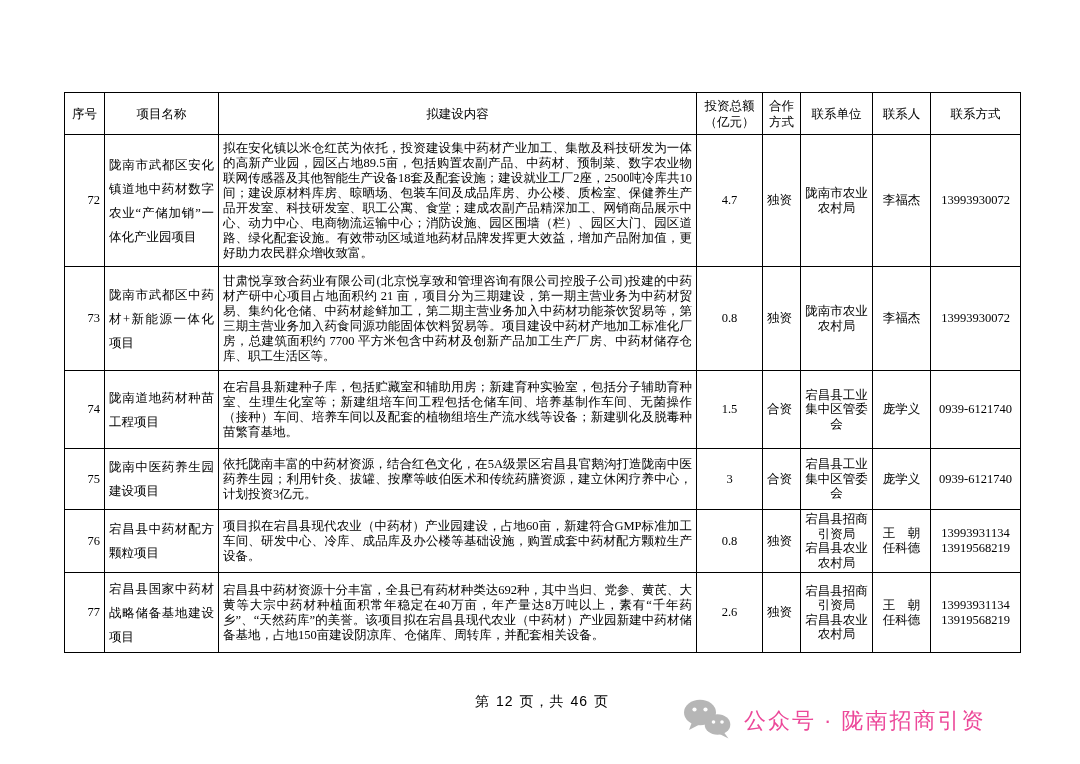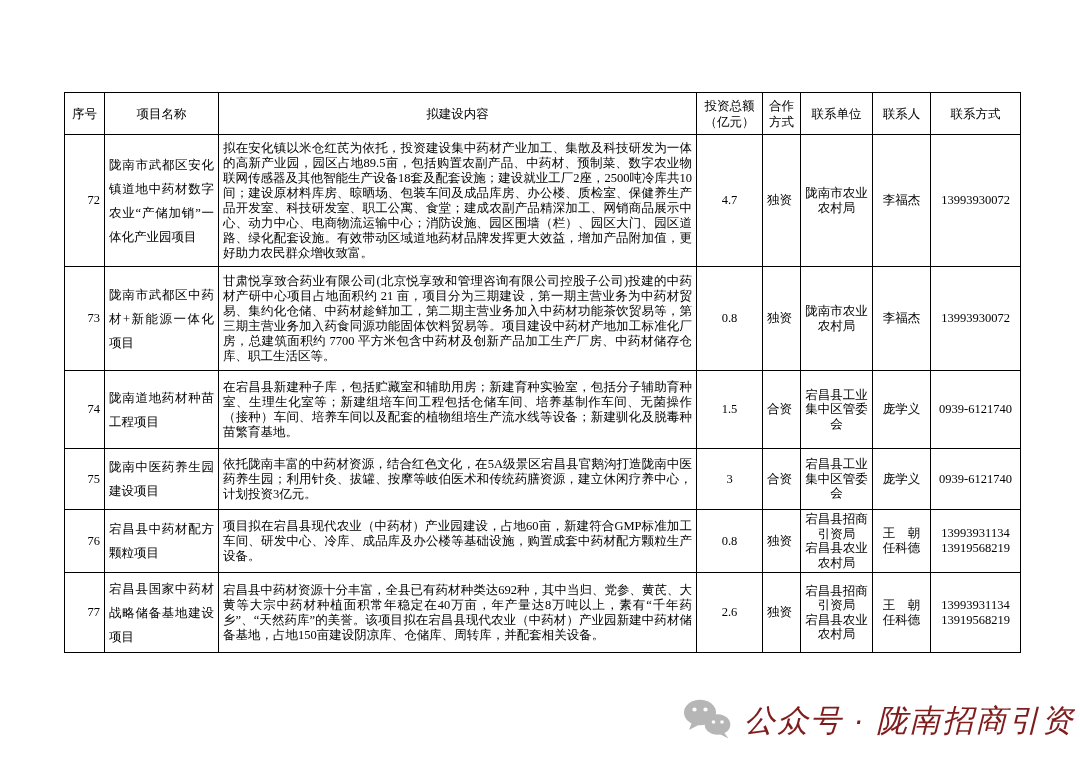--- a/index.html
+++ b/index.html
@@ -85,25 +85,24 @@
   .page-number .zh{margin:0 2px;}
   .watermark{
     position:absolute;
     left:683px;top:698px;
     display:flex;
     align-items:center;
     gap:13px;
   }
   .watermark .wm-text{
     font-family:"Liberation Sans","DejaVu Sans",sans-serif;
-    font-size:31px;
-    color:#7f1d1d;
+    font-size:22px;
+    color:#ec4899;
     letter-spacing:2px;
     white-space:nowrap;
-    font-style:italic;
   }
 </style>
 </head>
 <body>
 
 <div class="page">
 
   <table class="proj">
     <colgroup>
       <col style="width:40px">
@@ -198,20 +197,23 @@
       <td class="c-unit">宕昌县招商引资局
 宕昌县农业农村局</td>
       <td class="c-person">王　朝
 任科德</td>
       <td class="c-phone">13993931134
 13919568219</td>
     </tr>
   </tbody>
     </table>
 
+  <div class="page-number">
+    <span class="zh">第</span><span class="num">12</span><span class="zh">页，共</span><span class="num">46</span><span class="zh">页</span>
+  </div>
 
   <div class="watermark">
     <span>
       <svg width="48" height="42" viewBox="0 0 48 42">
         <g fill="#b6b6b6">
           <ellipse cx="17" cy="14.5" rx="16" ry="12.8"></ellipse>
           <polygon points="9,24 6,32 17,26.3"></polygon>
           <ellipse cx="34.5" cy="26.5" rx="12.8" ry="10.3"></ellipse>
           <polygon points="41,34.5 45.5,40.5 36.5,36"></polygon>
         </g>

